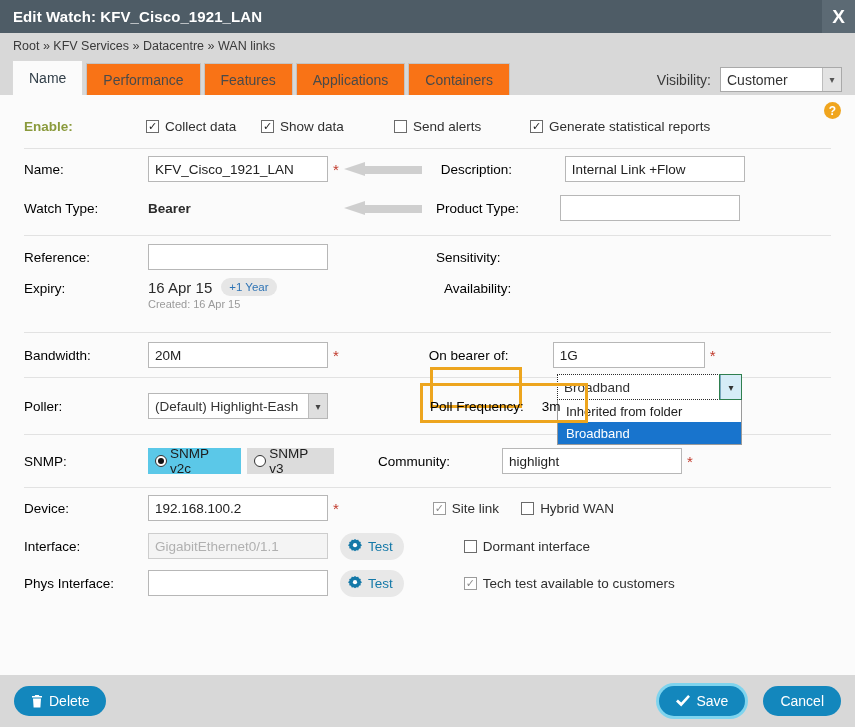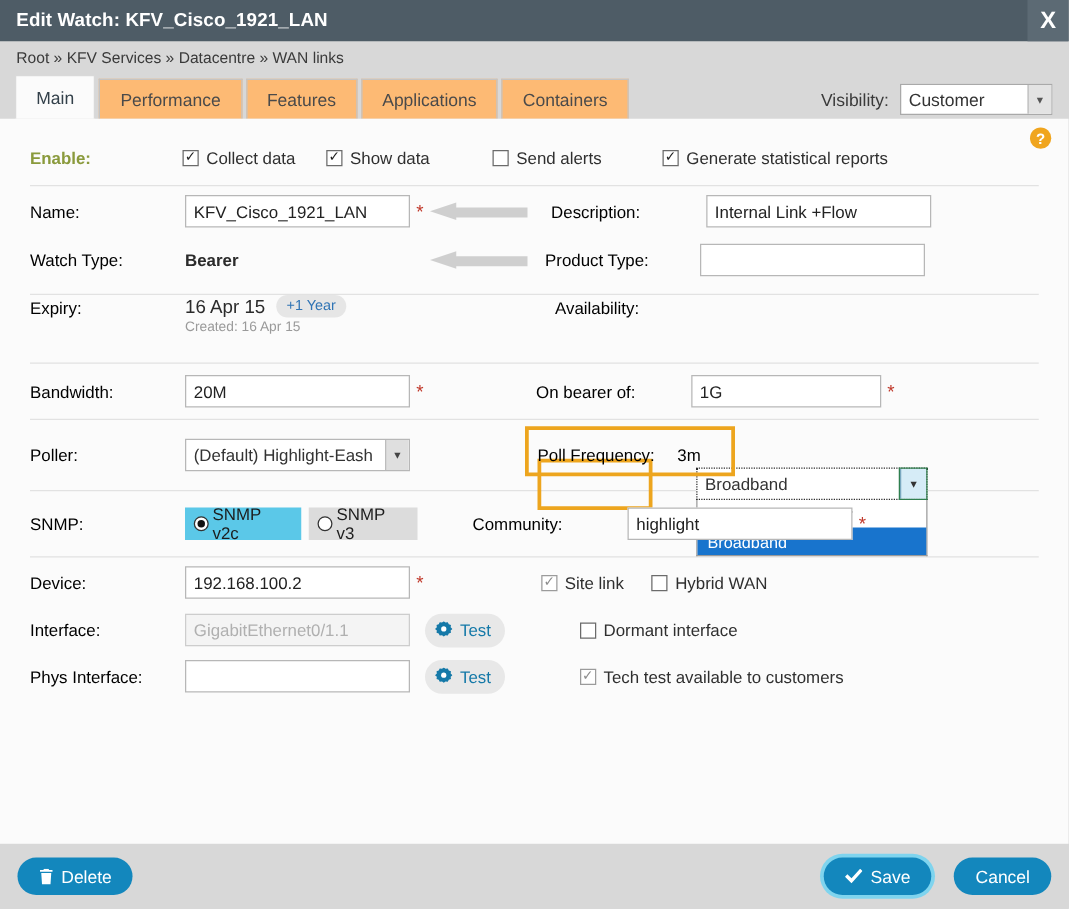--- a/index.html
+++ b/index.html
@@ -65,21 +65,21 @@
     display: flex;
     align-items: flex-end;
     padding-left: 12px;
     background: #d8d8d8;
     position: relative;
     flex: 0 0 auto;
   }
   .tab {
     height: 32px;
     padding: 0 16px;
-    background: #fdba74;
+    background: #f97316;
     border: 1px solid #c4c4c4;
     border-bottom: none;
     display: flex; align-items: center;
     font-size: 14px;
     color: #4a4a4a;
     margin-right: 3px;
     cursor: pointer;
   }
   .tab.active {
     background: #fbfbfb;
@@ -360,21 +360,21 @@
 <div class="dialog">
 
   <div class="titlebar">
     <div class="titlebar-text">Edit Watch: KFV_Cisco_1921_LAN</div>
     <div class="close-btn">X</div>
   </div>
 
   <div class="breadcrumb">Root » KFV Services » Datacentre » WAN links</div>
 
   <div class="tabstrip">
-    <div class="tab active">Main</div>
+    <div class="tab active">Name</div>
     <div class="tab">Performance</div>
     <div class="tab">Features</div>
     <div class="tab">Applications</div>
     <div class="tab">Containers</div>
 
     <div class="visibility-wrap">
       <span class="visibility-label">Visibility:</span>
       <div class="vis-select">
         <span>Customer</span>
         <span class="sel-arrow">▾</span>
@@ -426,20 +426,25 @@
       <div class="arrow" style="left:344px;top:12px;">
         <div class="head"></div>
           <div class="shaft"></div>
       </div>
       <div class="lbl" style="width:124px;margin-left:102px;">Product Type:</div>
       <div class="tb" style="width:180px;"></div>
     </div>
 
     <div class="sep" style="margin-top:8px;"></div>
 
+    <div class="row" style="height:42px;">
+      <div class="lbl" style="width:124px;">Reference:</div>
+      <div class="tb" style="width:180px;"></div>
+      <div class="lbl" style="width:124px;margin-left:108px;">Sensitivity:</div>
+    </div>
 
     <div class="row" style="height:52px;align-items:flex-start;">
       <div class="lbl" style="width:124px;padding-top:3px;">Expiry:</div>
       <div style="width:188px;">
         <div style="display:flex;align-items:center;gap:9px;">
           <span style="font-size:15px;color:#2b2b2b;">16 Apr 15</span>
           <span class="badge">+1 Year</span>
         </div>
         <div class="created" style="margin-top:2px;">Created: 16 Apr 15</div>
       </div>

